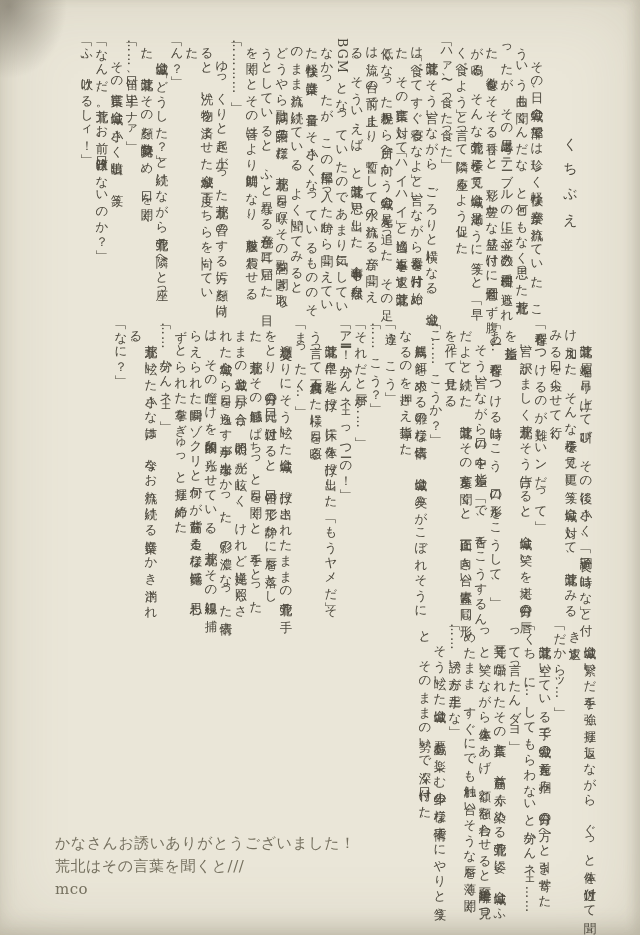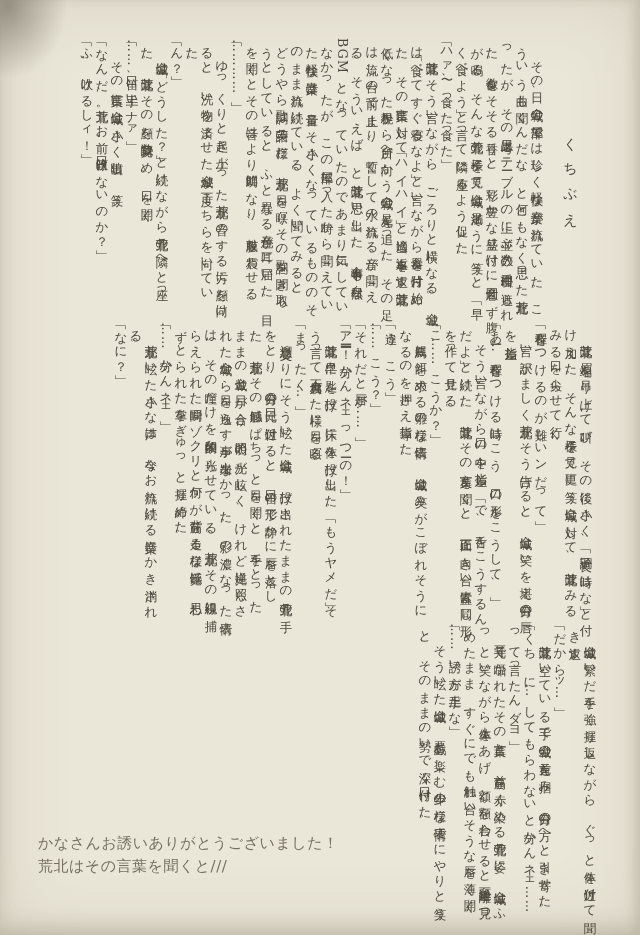--- a/index.html
+++ b/index.html
@@ -49,21 +49,21 @@
     top: 321px; right: 46px; left: 10px;
     height: 300px;
   }
   .band-3 {
     position: absolute;
     top: 622px; right: 42px;
     width: 270px; height: 305px;
   }
   .afterword {
     position: absolute;
-    left: 38px; top: 832px;
+    left: 55px; top: 832px;
     font-size: 15px;
     line-height: 23px;
     color: #75705f;
     letter-spacing: 0.5px;
   }
   .afterword p { margin: 0; }
   .corner-smudge {
     position: absolute;
     left: -18px; top: -20px;
     width: 90px; height: 105px;
@@ -120,15 +120,16 @@
       <p>　荒北は空いている手で金城の首元を掴み、自分の方へと引き寄せた。</p>
       <p>「くち、に…してもらわないと分かんネェ……って言ったんダヨ」</p>
       <p>　耳元で囁かれたその言葉と、首筋を赤く染める荒北の姿に、金城はふっと笑いながら上体をあげ、額と額を合わせると至近距離で見つめたまま、すぐにでも触れ合いそうな唇を薄く開く。</p>
       <p>「……誘い方が上手だな」</p>
       <p>　そう呟いた金城は、悪戯を楽しむ少年の様な表情でにやりと笑うと、そのままの勢いで深く口付けた。</p>
     </div>
 
   <div class="afterword">
     <p>かなさんお誘いありがとうございました！</p>
     <p>荒北はその言葉を聞くと///</p>
+    <p>mco</p>
   </div>
 
 </div>
 
 </body></html>

